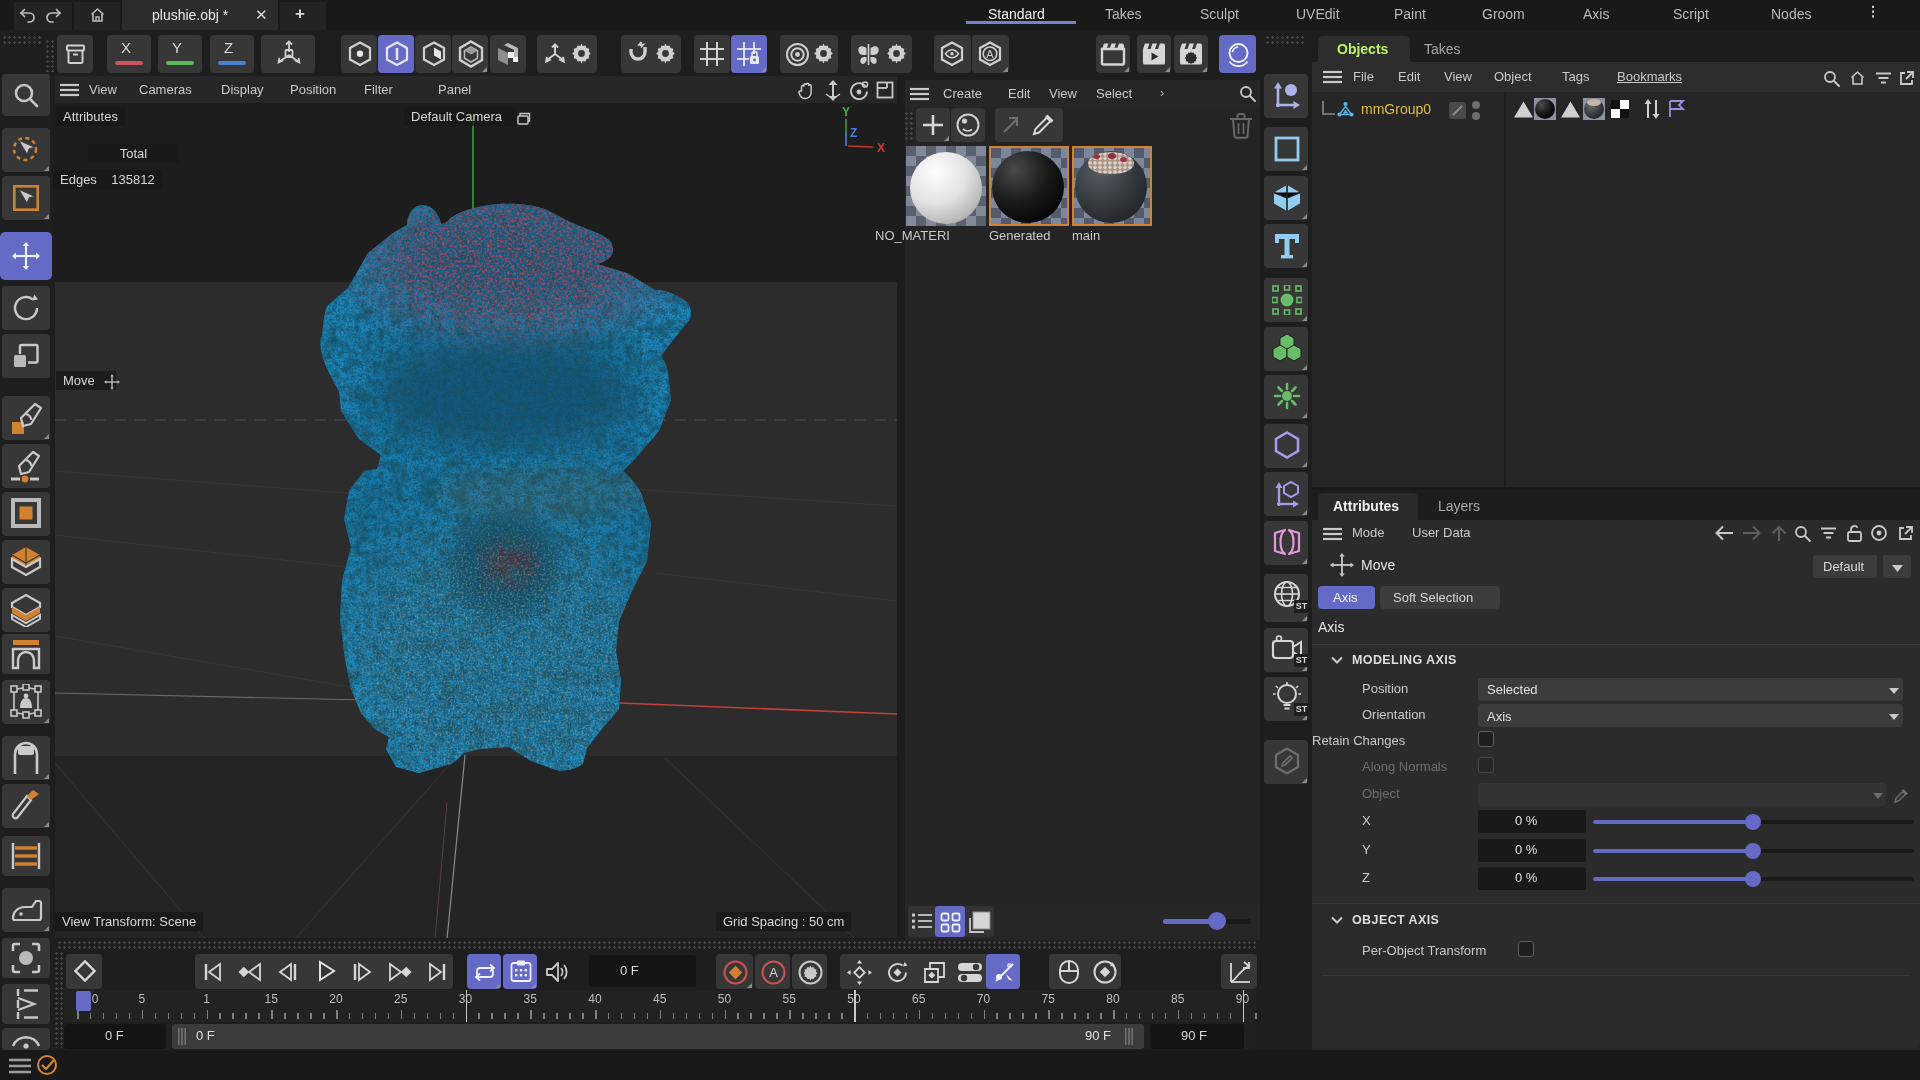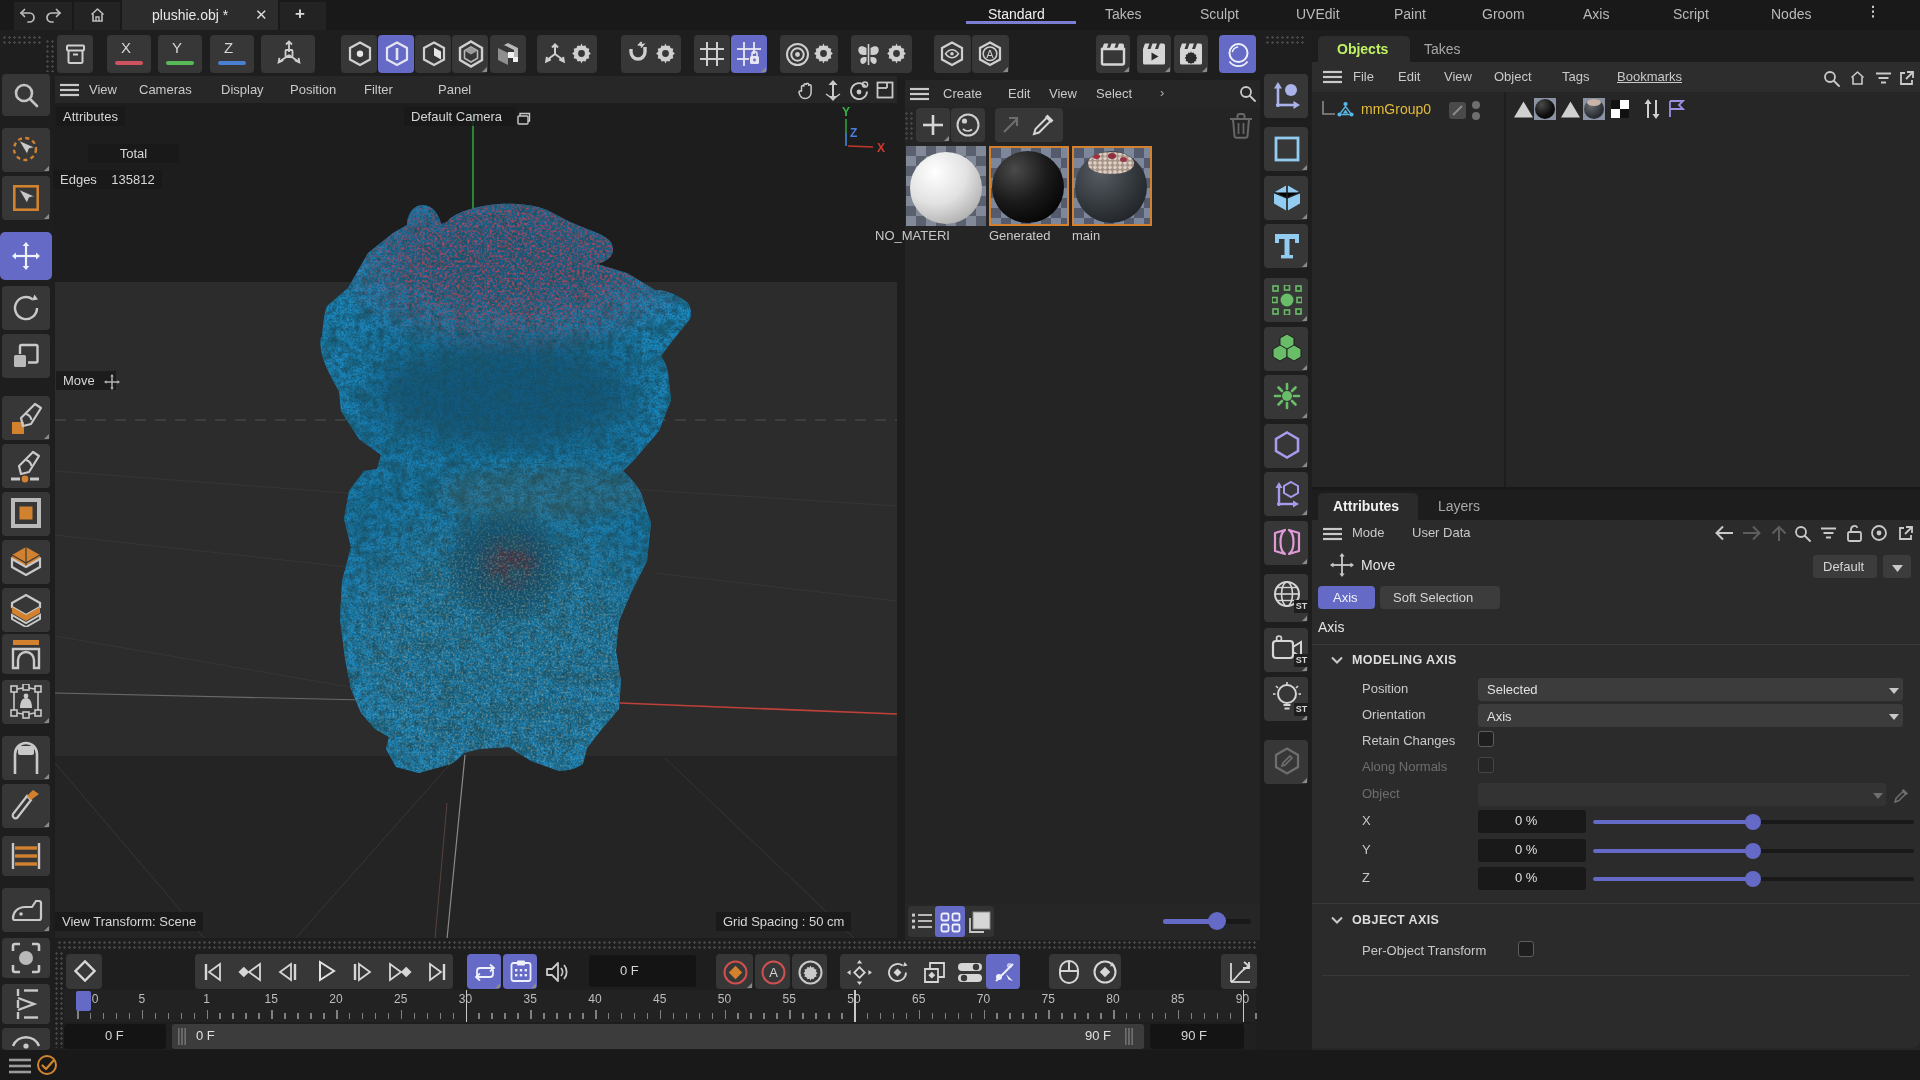--- a/index.html
+++ b/index.html
@@ -1478,21 +1478,21 @@
         </svg>
       </div>
 <div class="txt" style="left:1362px;top:707px;">Orientation</div>
 <div class="abs" style="left:1478px;top:704px;width:425px;height:23px;background:#3c3c3c;border-radius:3px;"></div>
 <div class="txt" style="left:1487px;top:709px;color:#e0e0e0;">Axis</div>
 <div class="ico" style="left:1888px;top:713px;width:11px;height:7px;">
         <svg width="10" height="6" viewBox="0 0 10 6">
           <path d="M0 0h10L5 6Z" fill="#c9c9c9"></path>
         </svg>
       </div>
-<div class="txt" style="left:1362px;top:733px;">Retain Changes</div>
+<div class="txt" style="left:1312px;top:733px;">Retain Changes</div>
 <div class="abs" style="left:1478px;top:731px;width:16px;height:16px;background:#1e1e1e;border:1.5px solid #5e5e5e;border-radius:3px;"></div>
 <div class="txt" style="left:1362px;top:759px;color:#6e6e6e;">Along Normals</div>
 <div class="abs" style="left:1478px;top:757px;width:16px;height:16px;background:#262626;border:1.5px solid #454545;border-radius:3px;"></div>
 <div class="txt" style="left:1362px;top:786px;color:#6e6e6e;">Object</div>
 <div class="abs" style="left:1478px;top:783px;width:408px;height:23px;background:#333333;border-radius:3px;"></div>
 <div class="ico" style="left:1872px;top:792px;width:11px;height:7px;">
         <svg width="10" height="6" viewBox="0 0 10 6">
           <path d="M0 0h10L5 6Z" fill="#6e6e6e"></path>
         </svg>
       </div>

